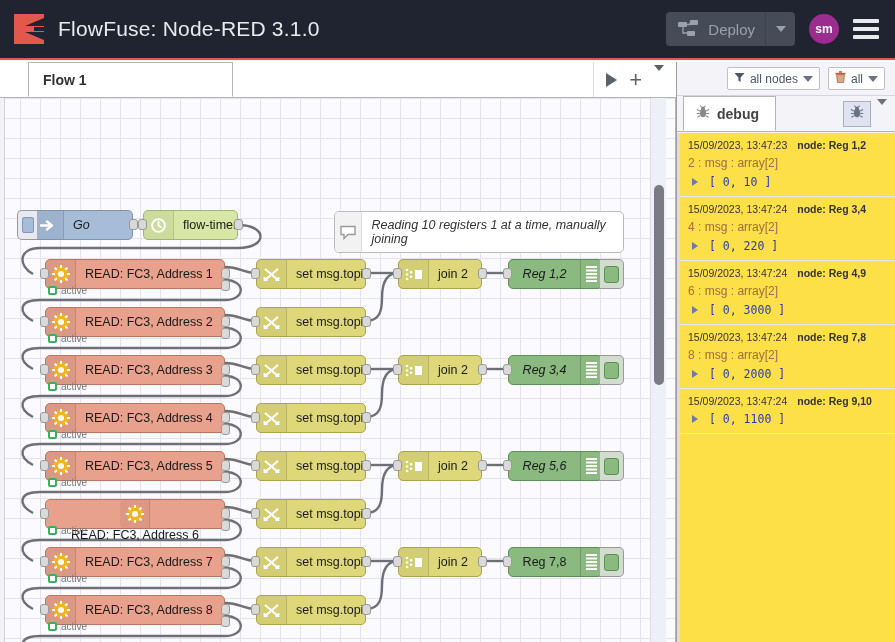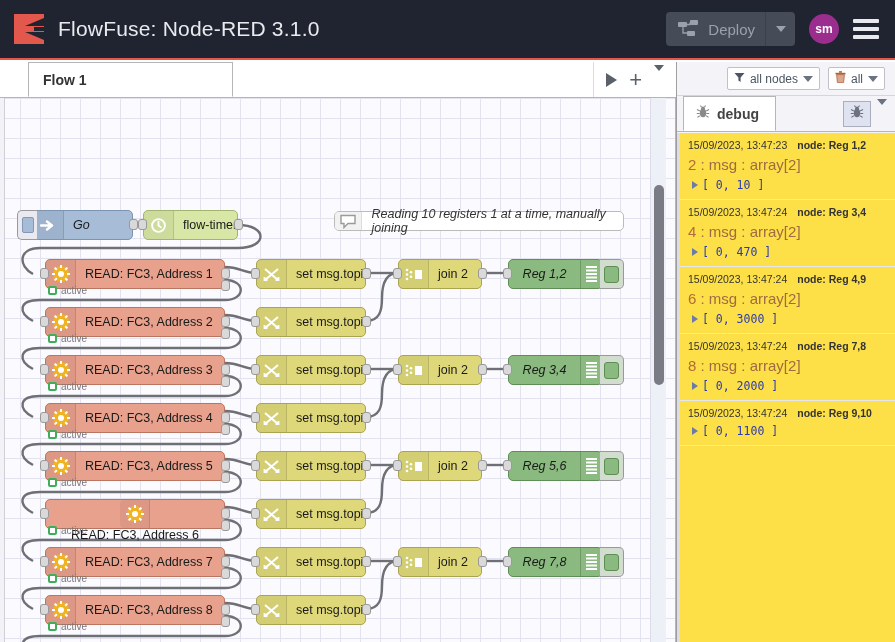--- a/index.html
+++ b/index.html
@@ -141,21 +141,21 @@
 
   .status {
     position: absolute; display: flex; align-items: center; gap: 4px;
     font-size: 10px; color: #777; white-space: nowrap;
   }
   .status .dot-sq {
     width: 9px; height: 9px; border: 2px solid #3fae5a; background: #fff; border-radius: 2px;
   }
 
   .comment {
-    position: absolute; height: 20px; background: #fff; border: 1px solid #bbb;
+    position: absolute; height: 42px; background: #fff; border: 1px solid #bbb;
     border-radius: 5px; display: flex; align-items: center;
     font-size: 12.5px; font-style: italic; color: #333;
   }
   .comment .ico { width: 30px; height:100%; display:flex; align-items:center; justify-content:center;
     background: #f2f2f2; border-right: 1px solid #ddd; border-radius: 4px 0 0 4px; }
   .comment .lbl { padding: 0 10px; }
 
   
   #canvas-scroll {
     position: absolute; right: 9px; top: 0; width: 16px; height: 544px;
@@ -192,25 +192,25 @@
     height: 23px; background: #fff; border: 1px solid #c0c0cc; border-radius: 2px;
     display: flex; align-items: center; gap: 5px; padding: 0 6px;
     font-size: 12px; color: #4b5563;
   }
   .sb-select .caret-dn { border-top-color: #6b7280; }
   #debug-list { position: absolute; top: 71px; left: 0; right: 0; bottom: 0; background: #fde047; overflow: hidden; border-left: 3px solid #dcdce8; }
   .dbg-msg { padding: 6px 8px 7px 8px; border-bottom: 1px solid #e6e6ee; }
   .dbg-row1 { font-size: 10.5px; color: #333; display: flex; gap: 10px; }
   .dbg-ts { color: #333; }
   .dbg-node { font-weight: bold; color: #333; }
-  .dbg-row2 { font-size: 15px; color: #a06a42; margin-top: 5px; }
+  .dbg-row2 { font-size: 12px; color: #a06a42; margin-top: 5px; }
   .dbg-row2 .cnt { color: #b26a3a; }
   .dbg-row3 {
     font-family: "DejaVu Sans Mono", monospace; font-size: 11.5px;
-    color: #2a3ab0; margin-top: 5px; display: flex; align-items: center; gap: 4px;
+    color: #2a3ab0; margin-top: 5px; display: flex; align-items: center; gap: 11px;
   }
   .dbg-arrow { width:0;height:0;border-top:4px solid transparent;border-bottom:4px solid transparent;border-left:6px solid #6b7aa8; margin-left:4px; }
 </style>
 </head>
 <body>
 
 <div id="app">
 
   <div id="header">
     <div id="brand-logo">
@@ -714,21 +714,21 @@
               <rect y="14" width="11" height="2"></rect>
             </g>
           </svg>
         </div>
       <div class="dbg-toggle">
           <i></i>
         </div>
       <div class="port in"></div>
     </div>
     <div class="node debugn" style="left:508px; top:449px; width:95px; justify-content:flex-end;">
-      <div class="lbl" style="font-style:italic; flex:1; text-align:center;">Reg 7,8</div>
+      <div class="lbl" style="flex:1; text-align:center;">Reg 7,8</div>
       <div class="dbg-stripes">
           <svg width="11" height="16" viewBox="0 0 11 16">
             <g fill="#fff">
               <rect y="0" width="11" height="2"></rect>
               <rect y="3.5" width="11" height="2"></rect>
               <rect y="7" width="11" height="2"></rect>
               <rect y="10.5" width="11" height="2"></rect>
               <rect y="14" width="11" height="2"></rect>
             </g>
           </svg>
@@ -822,21 +822,21 @@
           <span class="dbg-ts">15/09/2023, 13:47:24</span>
           <span class="dbg-node">node: Reg 3,4</span>
         </div>
         <div class="dbg-row2">
           <span class="cnt">4</span>
           <span> : </span>
           <span>msg : array[2]</span>
         </div>
         <div class="dbg-row3">
           <span class="dbg-arrow"></span>
-          <span>[ 0, 470 ]</span>
+          <span>[ 0, 220 ]</span>
         </div>
       </div>
       <div class="dbg-msg">
         <div class="dbg-row1">
           <span class="dbg-ts">15/09/2023, 13:47:24</span>
           <span class="dbg-node">node: Reg 4,9</span>
         </div>
         <div class="dbg-row2">
           <span class="cnt">6</span>
           <span> : </span>

